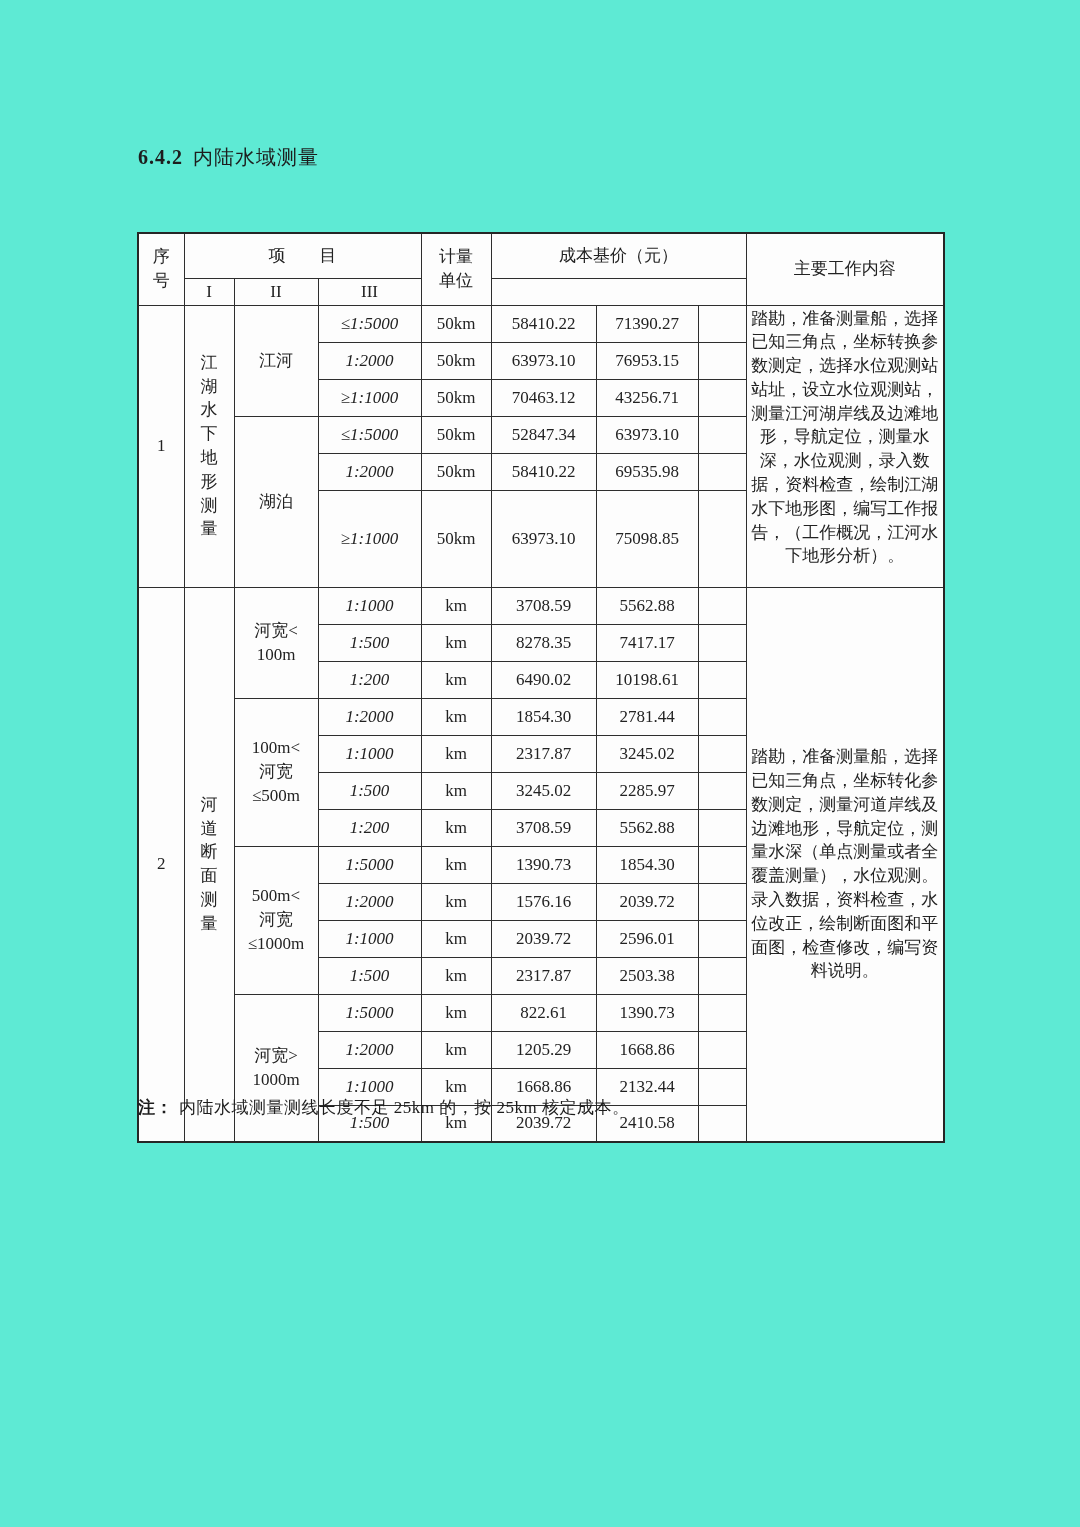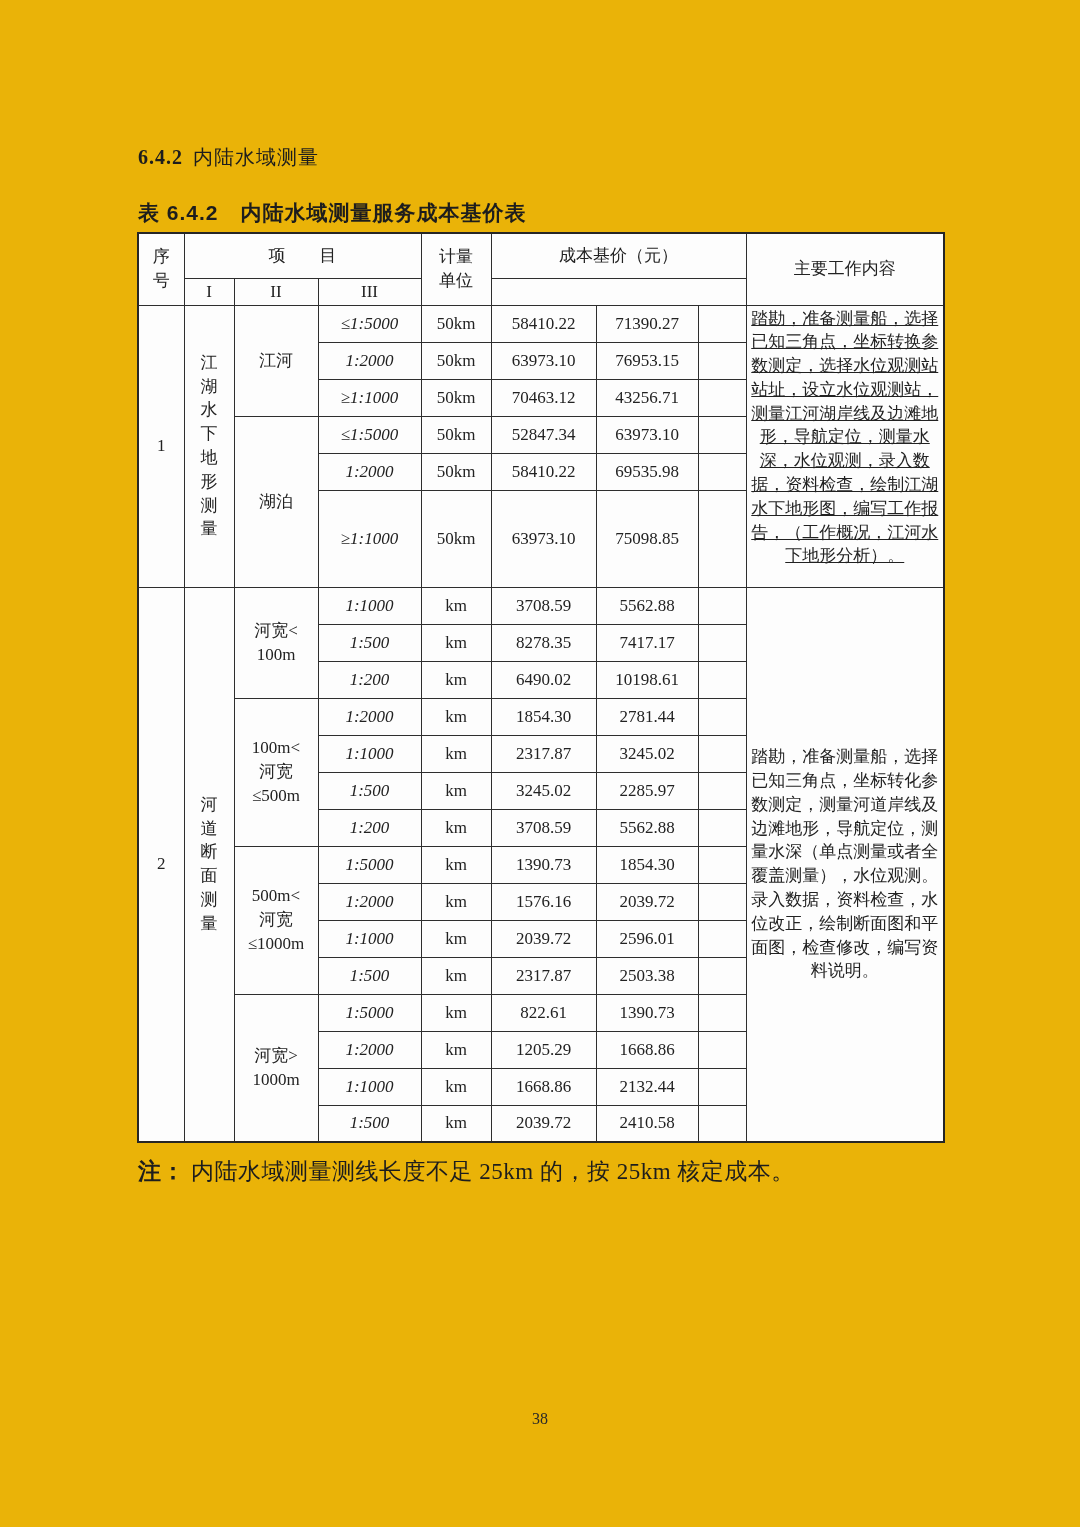--- a/index.html
+++ b/index.html
@@ -1,20 +1,20 @@
 <!DOCTYPE html>
 <html><head>
 <meta charset="utf-8">
 <style>
   html,body { margin:0; padding:0; background:#e8e8e8; }
   .page {
     position:relative;
     width:1080px; height:1527px;
     margin:0 auto;
-    background:#eab308;
+    background:#5eead4;
     font-family:"Liberation Serif","DejaVu Serif",serif;
     color:#1d1d1d;
     overflow:hidden;
   }
   .heading {
     position:absolute; left:138px; top:144px;
     font-size:20px; letter-spacing:1px;
   }
   .heading .num { font-weight:bold; margin-right:10px; }
   .caption {
@@ -44,42 +44,41 @@
   tbody tr.tall { height:97px; }
   .pre { white-space:pre-line; }
   .cell-category { line-height:1.9; font-size:17px; }
   .cell-group { line-height:1.5; }
   .cell-scale { text-align:left; padding-left:13px;font-style:italic; }
   .cell-work {
     text-align:justify; text-justify:inter-character;
     padding:4px 8px 4px 9px;
     font-size:16px; line-height:1.42;
   }
-  .cell-work.top { vertical-align:top;text-decoration:underline; }
+  .cell-work.top { vertical-align:top; }
   .cell-work.middle { vertical-align:middle;margin-top:22px; }
   .note {
-    position:absolute; left:138px; top:1156px;
-    font-size:23px; letter-spacing:0.5px;
+    position:absolute; left:138px; top:1096px;
+    font-size:17px; letter-spacing:0.5px;
   }
   .note .label { font-weight:bold; margin-right:6px; }
   .pagenum {
     position:absolute; left:0; top:1410px; width:1080px;
     text-align:center; font-size:16px; color:#2a2a2a;
   }
 </style>
 </head>
 <body>
 
 <div class="page">
 
   <div class="heading">
     <span class="num">6.4.2</span><span>内陆水域测量</span>
   </div>
 
-  <div class="caption">表 6.4.2　内陆水域测量服务成本基价表</div>
 
   <table class="cost">
       <colgroup>
         <col style="width: 46px;">
         <col style="width: 50px;">
         <col style="width: 84px;">
         <col style="width: 103px;">
         <col style="width: 70px;">
         <col style="width: 105px;">
         <col style="width: 102px;">
@@ -280,15 +279,14 @@
           <td>2410.58</td>
           <td></td>
         </tr>
       </tbody>
     </table>
 
   <div class="note">
     <span class="label">注：</span><span>内陆水域测量测线长度不足 25km 的，按 25km 核定成本。</span>
   </div>
 
-  <div class="pagenum">38</div>
 
 </div>
 
 </body></html>

